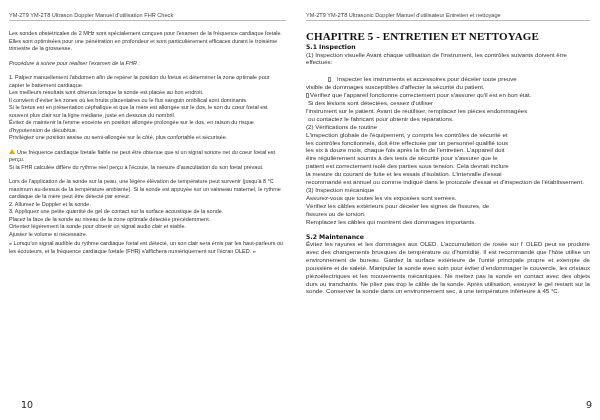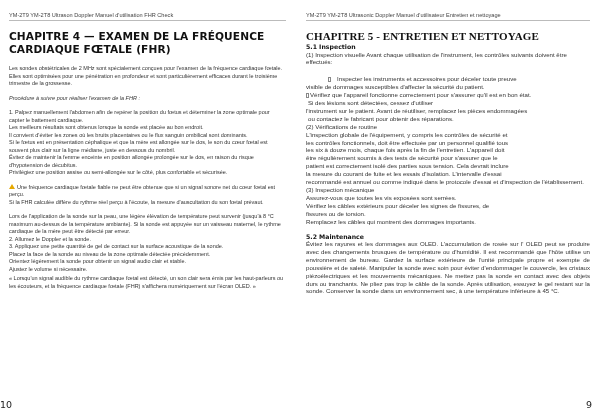--- a/index.html
+++ b/index.html
@@ -14,29 +14,28 @@
   .body { font-size:5.5px; line-height:7.5px; color:#333; }
   .left .body p { margin:0; }
   .left .gap { height:7px; }
   .sec-title { font-family:"DejaVu Sans", sans-serif; font-weight:bold; font-size:6.2px; line-height:7.5px; color:#111; margin:0; }
   .right .body { font-size:6.1px; line-height:7.9px; color:#333; }
   .right .body p { margin:0; }
   .justify { text-align:justify; }
   .warn { display:inline-block; width:0; height:0; border-left:3px solid transparent; border-right:3px solid transparent; border-bottom:5.5px solid #e6a800; position:relative; top:0.5px; margin-right:2px; }
   .bullet-box { display:inline-block; width:3px; height:4.5px; border:0.6px solid #888; box-sizing:border-box; margin-right:1px; vertical-align:-0.5px; }
   .page-number { position:absolute; bottom:10px; font-family:"DejaVu Sans", sans-serif; font-size:9.5px; color:#222; }
-  .left .page-number { left:0; }
+  .left .page-number { left:21px; }
   .right .page-number { right:8px; }
 </style>
 </head>
 <body>
 
 <div class="page left">
   <div class="running-header">YM-2T9 YM-2T8 Ultrason Doppler Manuel d'utilisation FHR Check</div>
-  <h1 class="chapter-title">CHAPITRE 4  — EXAMEN DE LA FRÉQUENCE CARDIAQUE FŒTALE (FHR)</h1>
   <div class="body" style="margin-top:9px;">
     <p>Les sondes obstétricales de 2 MHz sont spécialement conçues pour l'examen de la fréquence cardiaque fœtale. Elles sont optimisées pour une pénétration en profondeur et sont particulièrement efficaces durant le troisième trimestre de la grossesse.</p>
     <div class="gap"></div>
     <p style="font-style:italic;">Procédure à suivre pour réaliser l'examen de la FHR :</p>
     <div class="gap"></div>
     <p>1. Palpez manuellement l'abdomen afin de repérer la position du fœtus et déterminer la zone optimale pour capter le battement cardiaque.</p>
     <p>Les meilleurs résultats sont obtenus lorsque la sonde est placée au bon endroit.</p>
     <p>Il convient d'éviter les zones où les bruits placentaires ou le flux sanguin ombilical sont dominants.</p>
     <p>Si le fœtus est en présentation céphalique et que la mère est allongée sur le dos, le son du cœur fœtal est souvent plus clair sur la ligne médiane, juste en dessous du nombril.</p>
     <p>Évitez de maintenir la femme enceinte en position allongée prolongée sur le dos, en raison du risque d'hypotension de décubitus.</p>

